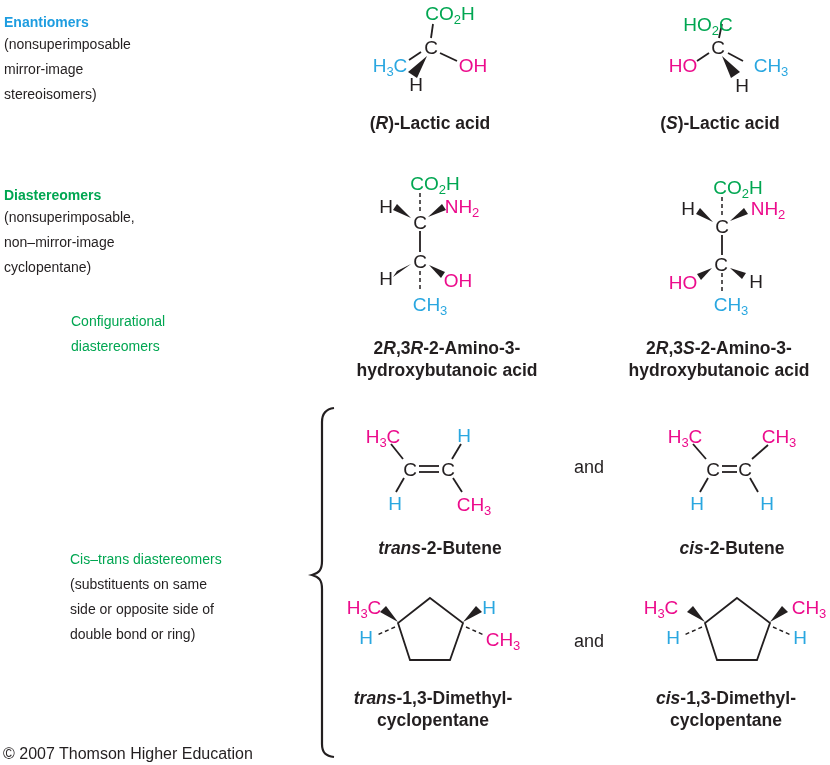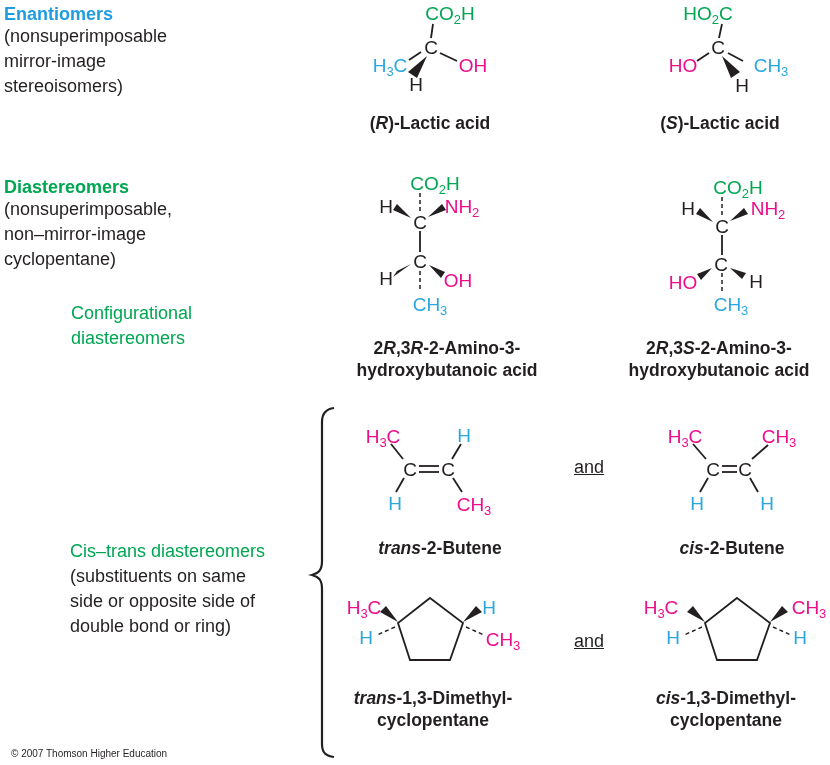--- a/index.html
+++ b/index.html
@@ -2,35 +2,35 @@
 <html><head>
 <meta charset="utf-8">
 <style>
   html,body { margin:0; padding:0; background:#ffffff; }
   .canvas {
     position:relative; width:830px; height:765px; background:#ffffff;
     font-family:"Liberation Sans", sans-serif; overflow:hidden;
     color:#231F20;
   }
   svg.bonds { position:absolute; left:0; top:0; }
-  .txt { position:absolute; white-space:pre-line; font-size:18px; line-height:25px; }
+  .txt { position:absolute; white-space:pre-line; font-size:14px; line-height:25px;margin-top:8px; }
   .heading { font-weight:bold; }
   .atom {
     position:absolute; transform:translate(-50%,-50%);
     font-size:19px; white-space:nowrap; line-height:1;
   }
   .atom sub { font-size:13px; line-height:0; vertical-align:-4px; }
   .mol-label {
     position:absolute; transform:translateX(-50%);
     font-weight:bold; font-size:17.5px; line-height:22px;
     text-align:center; white-space:nowrap; color:#231F20;
   }
   .it { font-style:italic; }
-  .copyright { position:absolute; font-size:10px; line-height:15px;margin-left:8px; }
-  .conj { position:absolute; transform:translateX(-50%); font-size:18px;text-decoration:underline; }
+  .copyright { position:absolute; font-size:16px; line-height:15px; }
+  .conj { position:absolute; transform:translateX(-50%); font-size:18px; }
 </style>
 </head>
 <body>
 
 <div class="canvas">
 
   <svg class="bonds" width="830" height="765" viewBox="0 0 830 765">
     <g stroke="#231F20" stroke-width="1.8" fill="none">
 
       <g>
@@ -128,21 +128,21 @@
   <div class="conj" style="left:589px;top:457px">and</div>
   <div class="conj" style="left:589px;top:631px">and</div>
 
   <span class="atom" style="left: 450px; top: 13px; color: rgb(0, 166, 81);"><span>CO</span><sub>2</sub><span>H</span></span>
   <span class="atom" style="left:431px;top:47px">C</span>
   <span class="atom" style="left: 390px; top: 65px; color: rgb(42, 167, 224);"><span>H</span><sub>3</sub><span>C</span></span>
   <span class="atom" style="left: 473px; top: 65px; color: rgb(236, 12, 140);">OH</span>
   <span class="atom" style="left:416px;top:84px">H</span>
   <div class="mol-label" style="left:430px;top:112px"><span>(</span><span class="it">R</span><span>)-Lactic acid</span></div>
 
-  <span class="atom" style="left: 708px; top: 13px; color: rgb(0, 166, 81);"><span>HO</span><sub>2</sub><span>C</span></span>
+  <span class="atom" style="left: 708px; top: 24px; color: rgb(0, 166, 81);"><span>HO</span><sub>2</sub><span>C</span></span>
   <span class="atom" style="left:718px;top:47px">C</span>
   <span class="atom" style="left: 683px; top: 65px; color: rgb(236, 12, 140);">HO</span>
   <span class="atom" style="left: 771px; top: 65px; color: rgb(42, 167, 224);"><span>CH</span><sub>3</sub><span></span></span>
   <span class="atom" style="left:742px;top:85px">H</span>
   <div class="mol-label" style="left:720px;top:112px"><span>(</span><span class="it">S</span><span>)-Lactic acid</span></div>
 
   <span class="atom" style="left: 435px; top: 183px; color: rgb(0, 166, 81);"><span>CO</span><sub>2</sub><span>H</span></span>
   <span class="atom" style="left:386px;top:206px">H</span>
   <span class="atom" style="left: 462px; top: 206px; color: rgb(236, 12, 140);"><span>NH</span><sub>2</sub><span></span></span>
   <span class="atom" style="left:420px;top:222px">C</span>

